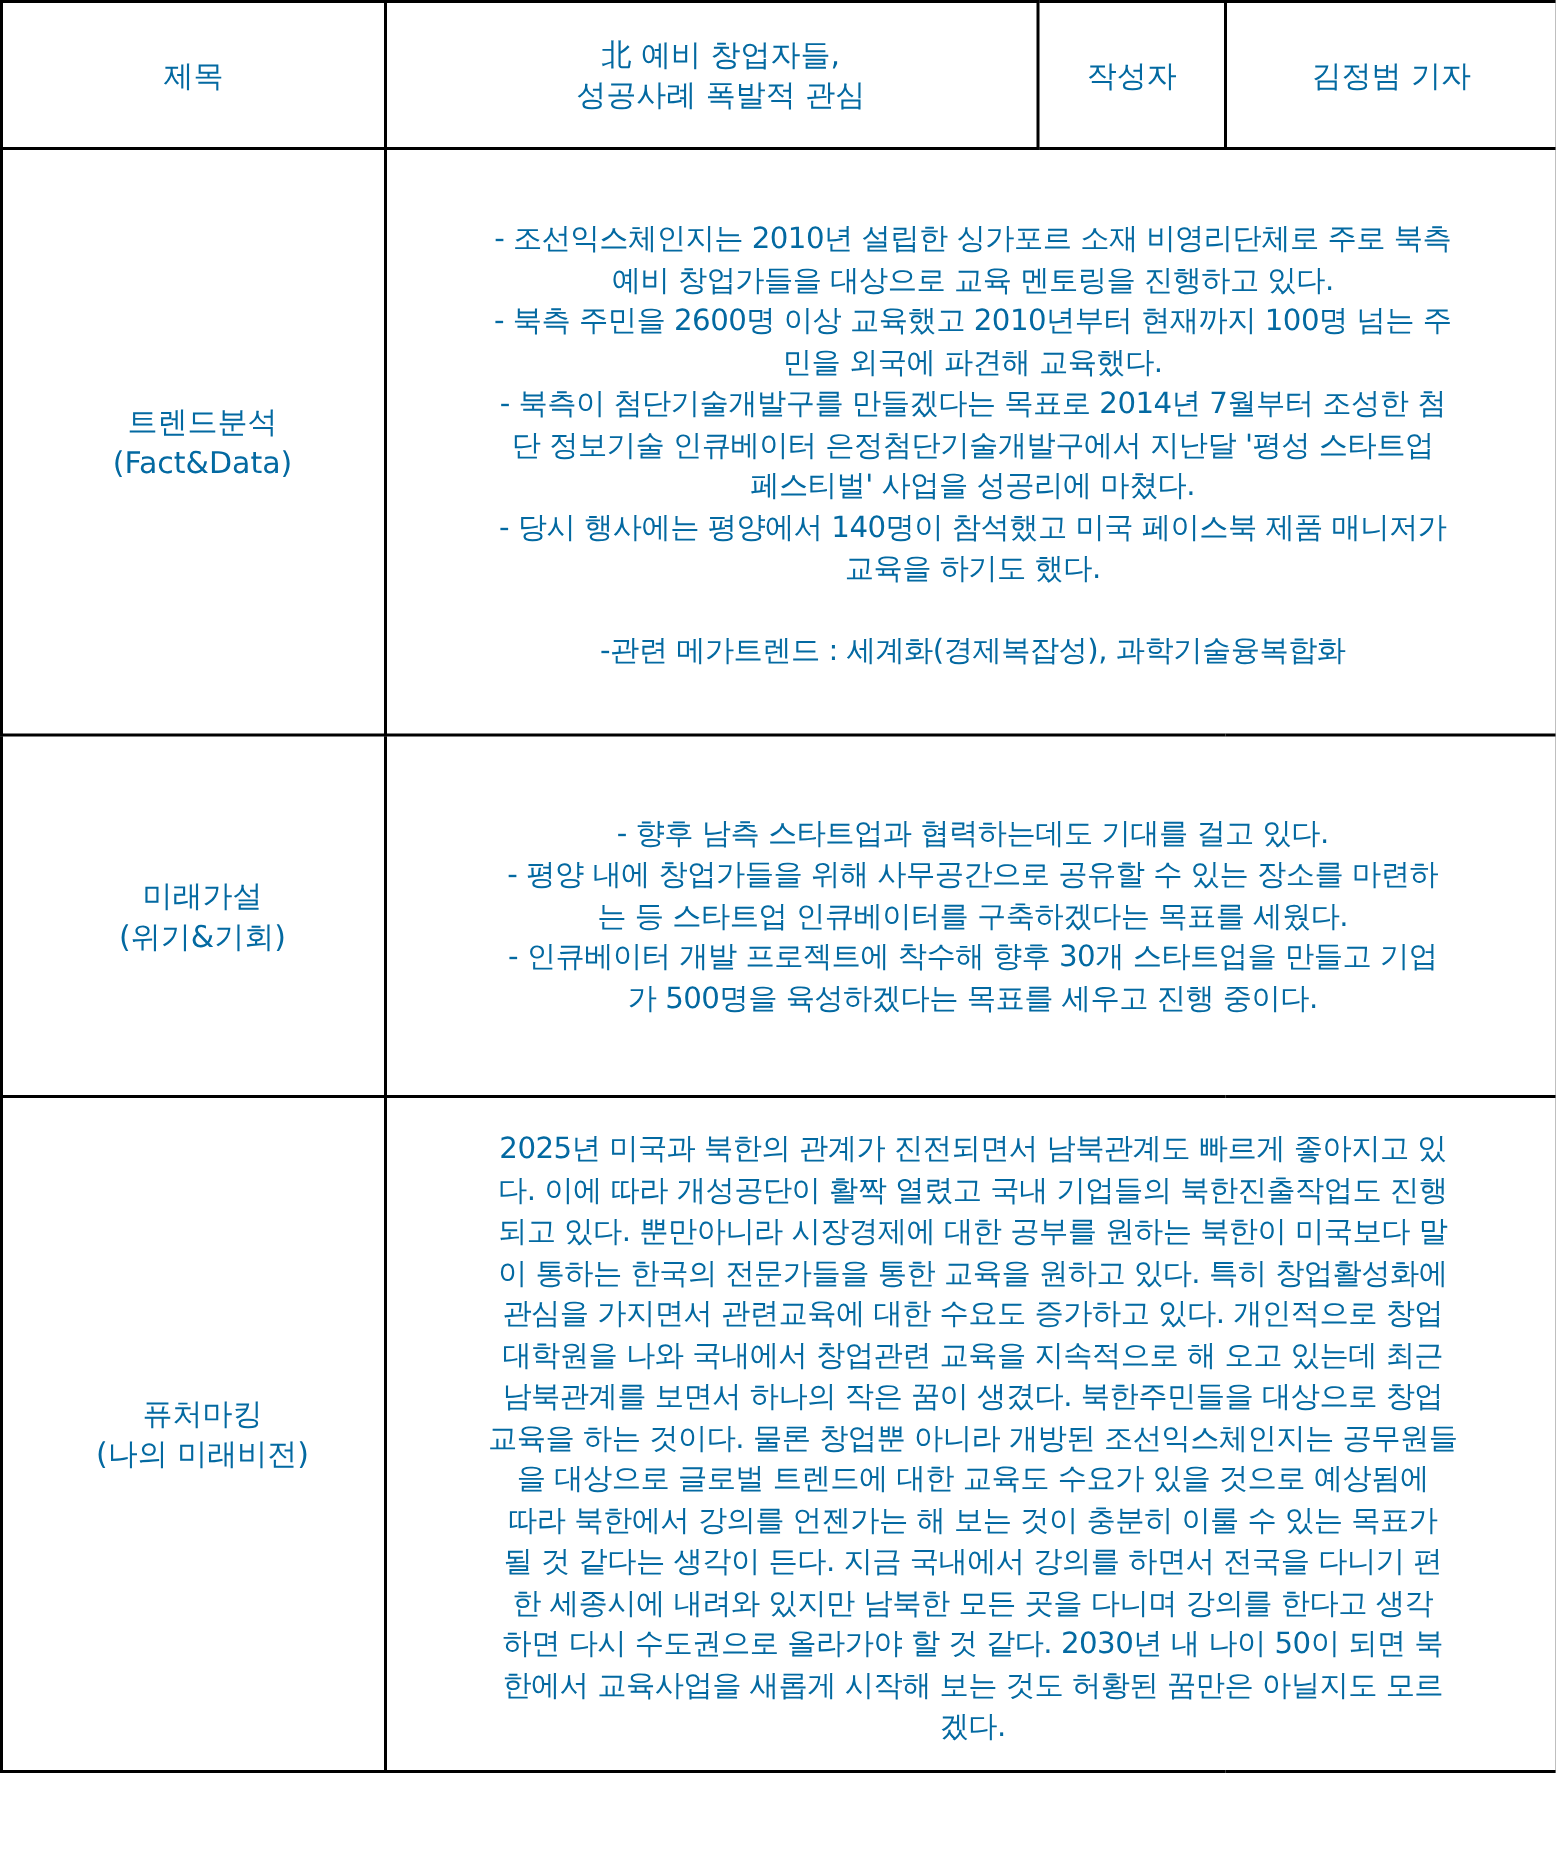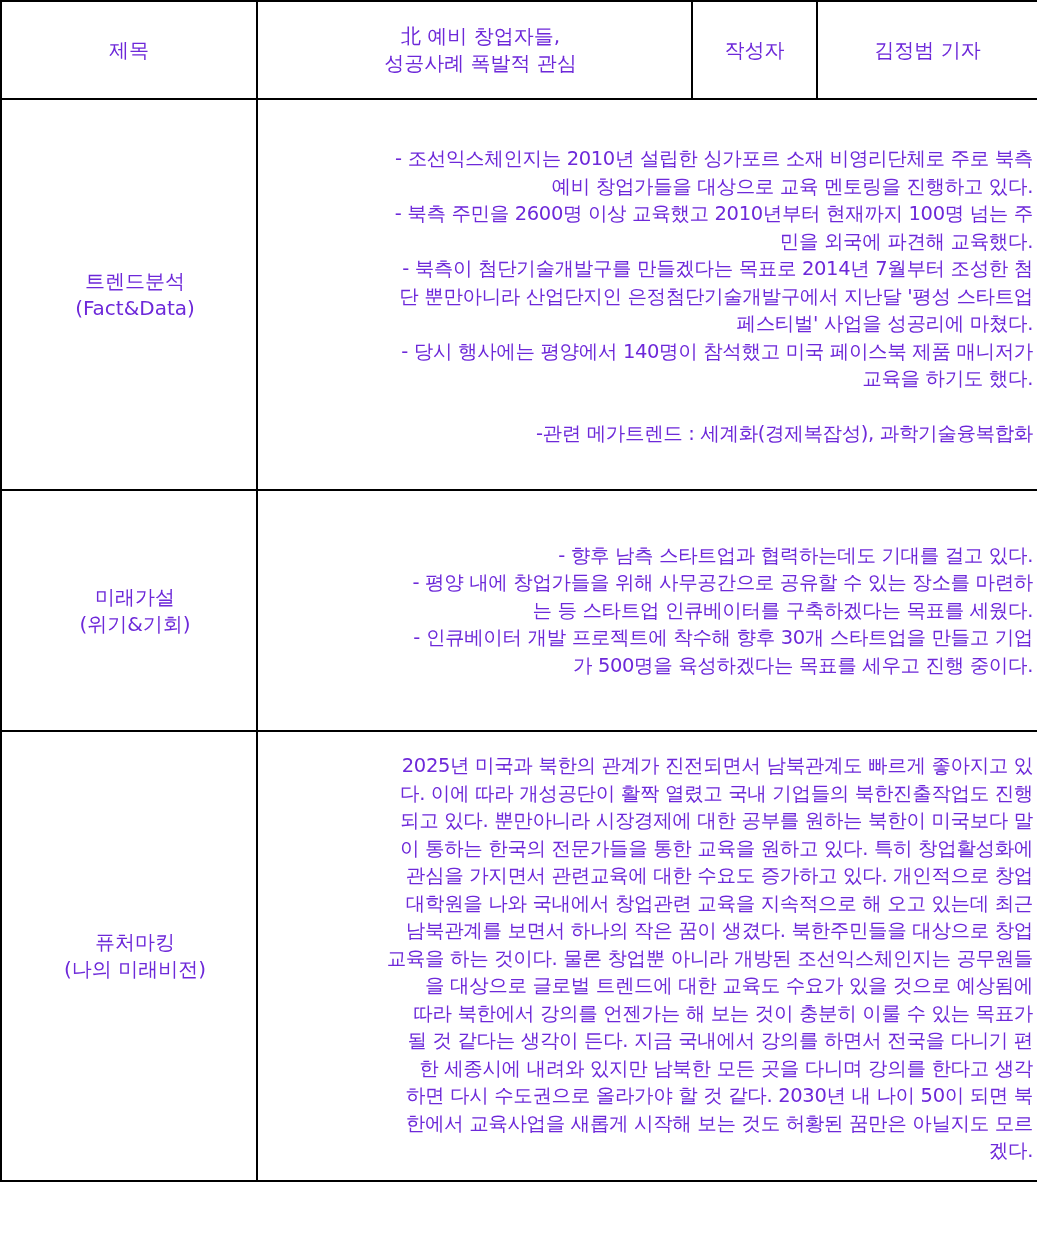--- a/index.html
+++ b/index.html
@@ -2,21 +2,21 @@
 <html><head>
 <meta charset="utf-8">
 <style>
   html, body { margin: 0; padding: 0; background: #ffffff; }
   body { width: 1037px; height: 1250px; overflow: hidden; }
   .sheet {
     position: relative;
     width: 976px; height: 1250px;
     box-sizing: border-box;
     font-family: "DejaVu Sans", "Liberation Sans", sans-serif;
-    color: #6d28d9;
+    color: #0369a1;
   }
   table.report {
     border-collapse: collapse;
     width: 1037px;
     table-layout: fixed;
   }
   table.report td {
     border: 2px solid #000000;
     padding: 0;
     vertical-align: middle;
@@ -30,21 +30,21 @@
     text-align: center;
     font-size: 20px;
     line-height: 27px;
   }
   .value-cell {
     text-align: center;
     font-size: 20px;
     line-height: 27px;
   }
   .body-cell {
-    text-align: right;
+    text-align: center;
     font-size: 19.5px;
     line-height: 27.5px;
     padding: 0 4px 0 6px !important;
     letter-spacing: -0.35px;
     word-break: keep-all;
   }
   .line { display: block; white-space: nowrap; }
   .blank { display: block; height: 27.5px; }
   .sub { display: block; margin-left: 12px; }
   tr.r1 { height: 98px; }
@@ -88,21 +88,21 @@
         <td class="label-cell">
           <span class="sub">트렌드분석</span>
           <span class="sub">(Fact&amp;Data)</span>
         </td>
         <td class="body-cell" colspan="3">
           <span class="line">- 조선익스체인지는 2010년 설립한 싱가포르 소재 비영리단체로 주로 북측</span>
           <span class="line">예비 창업가들을 대상으로 교육 멘토링을 진행하고 있다.</span>
           <span class="line">- 북측 주민을 2600명 이상 교육했고 2010년부터 현재까지 100명 넘는 주</span>
           <span class="line">민을 외국에 파견해 교육했다.</span>
           <span class="line">- 북측이 첨단기술개발구를 만들겠다는 목표로 2014년 7월부터 조성한 첨</span>
-          <span class="line">단 뿐만아니라 산업단지인 은정첨단기술개발구에서 지난달 '평성 스타트업</span>
+          <span class="line">단 정보기술 인큐베이터 은정첨단기술개발구에서 지난달 '평성 스타트업</span>
           <span class="line">페스티벌' 사업을 성공리에 마쳤다.</span>
           <span class="line">- 당시 행사에는 평양에서 140명이 참석했고 미국 페이스북 제품 매니저가</span>
           <span class="line">교육을 하기도 했다.</span>
           <span class="blank"></span>
           <span class="line">-관련 메가트렌드 : 세계화(경제복잡성), 과학기술융복합화</span>
         </td>
       </tr>
 
       <tr class="r4">
         <td class="label-cell">

